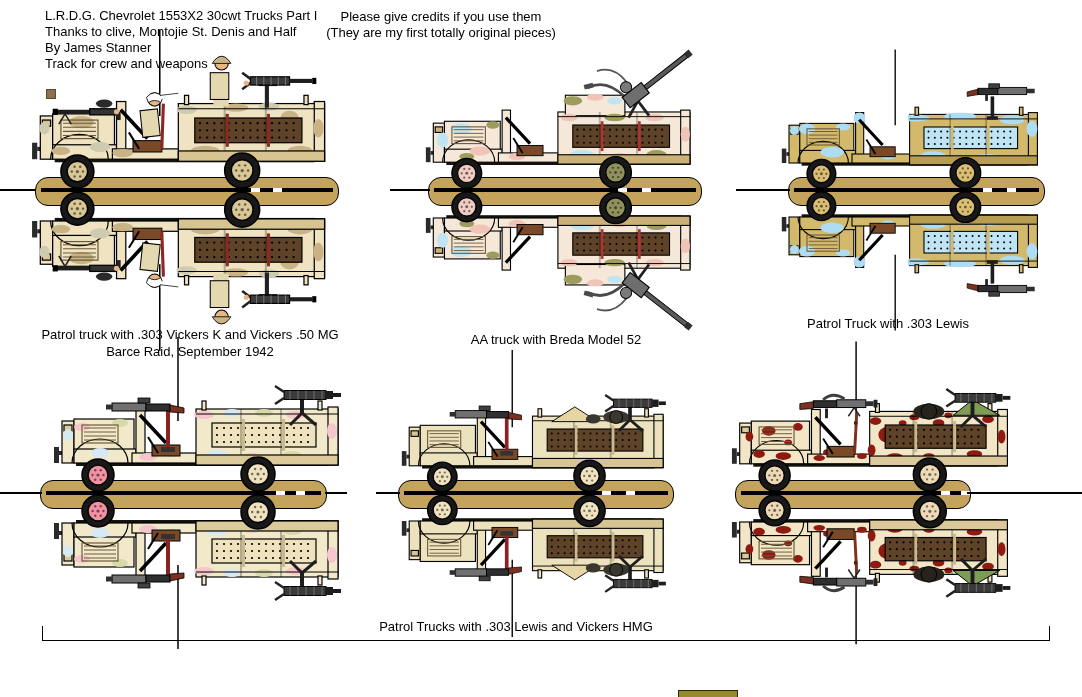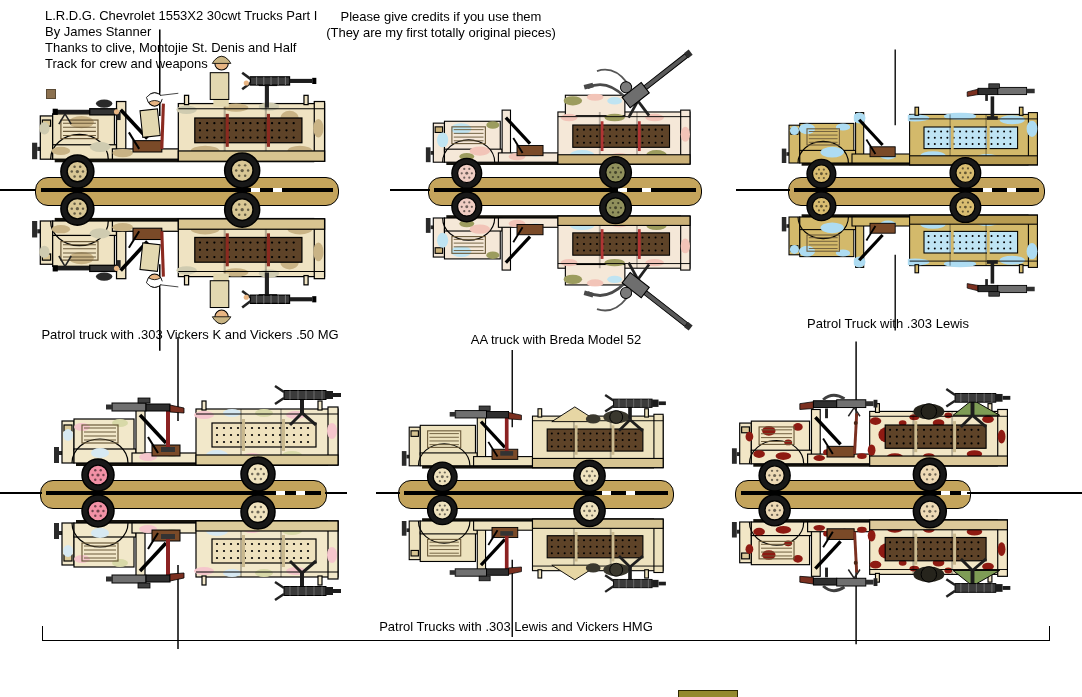--- a/index.html
+++ b/index.html
@@ -20,22 +20,22 @@
   #brown-square{position:absolute;border:1px solid #5a4a35;z-index:1;}
   #olive-bar{position:absolute;border:1px solid #2e2a00;border-bottom:none;z-index:1;}
 </style>
 </head>
 <body>
 
 <div id="canvas">
 
   <div id="title-block" class="txt">
     <div>L.R.D.G. Chevrolet 1553X2 30cwt Trucks Part I</div>
+    <div>Thanks to clive, Montojie St. Denis and Half</div>
     <div>By James Stanner</div>
-    <div>Thanks to clive, Montojie St. Denis and Half</div>
     <div>Track for crew and weapons</div>
   </div>
 
   <div id="credits-block" class="txt">
     <div>Please give credits if you use them</div>
     <div>(They are my first totally original pieces)</div>
   </div>
 
   <div id="brown-square" style="left: 46px; top: 89px; width: 8px; height: 8px; background: rgb(140, 113, 80);"></div>
 
@@ -201,20 +201,21 @@
           <rect x="175" y="16" width="18" height="26" fill="#E3D8B0" stroke="#000" stroke-width="1"></rect>
           <path d="M179,24 Q196,22 210,26" fill="none"></path>
           <circle cx="210" cy="26" r="2.5" fill="#E8B583"></circle>
           <circle cx="186" cy="7" r="6.5" fill="#E8B583" stroke="#000" stroke-width="1"></circle>
           <path d="M179,4 Q186,-4 193,4 L195,7 L177,7 Z" fill="#C9B483" stroke="#000" stroke-width="0.8"></path>
         </g>
     <use href="#tr0" transform="translate(0,260) scale(1,-1)"></use>
   </svg>
       <div class="caption" style="left:190px;top:326px">
         <div>Patrol truck with .303 Vickers K and Vickers .50 MG</div>
+        <div>Barce Raid, September 1942</div>
       </div>
       <div class="gbar" style="left:428px;top:176.5px;width:272px;background:#C4A45C">
      <div class="gbar-line"></div>
         <div class="gbar-dash" style="left:189px"></div>
         <div class="gbar-dash" style="left:213px"></div>
       </div>
       <div class="gext" style="left:390px;top:188.8px;width:40px"></div>
       <svg class="truck-svg" style="left:424px;top:31.900000000000006px" width="279" height="316.2" viewBox="0 -40 300 340" xmlns="http://www.w3.org/2000/svg">
     <defs>
           <clipPath id="clip1">

